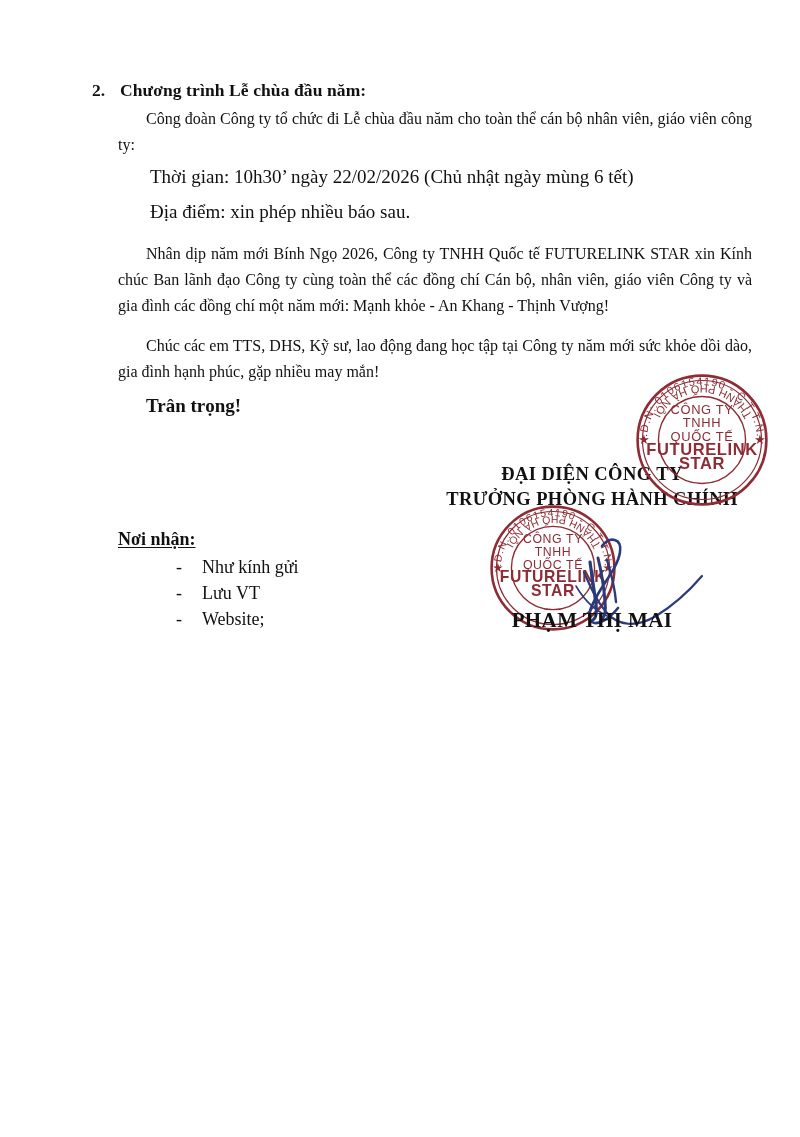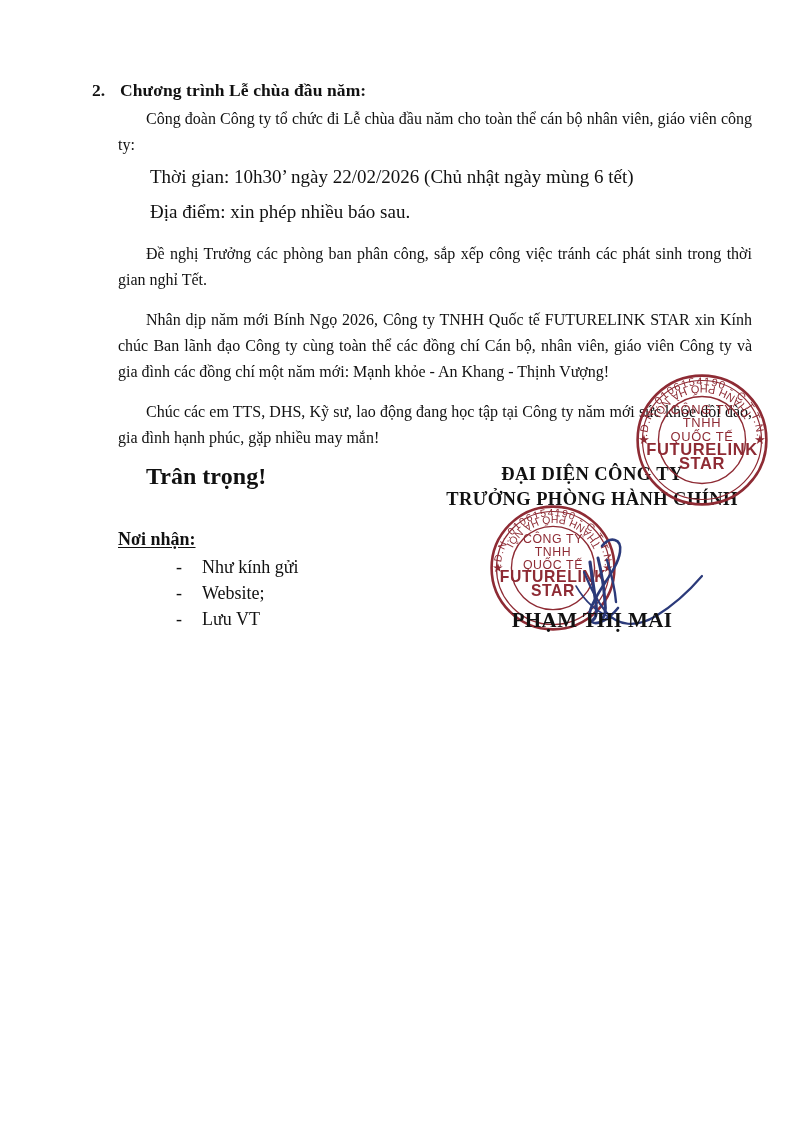--- a/index.html
+++ b/index.html
@@ -57,21 +57,21 @@
 
   .line {
     font-size: 19px;
     line-height: 1.62;
     margin: 4px;
     padding-left: 54px;
     text-align: left;
   }
 
   .closing {
-    font-size: 24px;
+    font-size: 19px;
     line-height: 1.62;
     font-weight: bold;
     margin: 6px 0 12px 0;
     padding-left: 54px;
   }
 
   
   .bottom {
     position: absolute;
     left: 92px;
@@ -162,37 +162,36 @@
       <span class="heading-num">2.</span>
       <span class="heading-text">Chương trình Lễ chùa đầu năm:</span>
     </div>
 
     <p class="para">Công đoàn Công ty tổ chức đi Lễ chùa đầu năm cho toàn thể cán bộ nhân viên, giáo viên công ty:</p>
 
     <p class="line">Thời gian: 10h30’ ngày 22/02/2026 (Chủ nhật ngày mùng 6 tết)</p>
 
     <p class="line">Địa điểm: xin phép nhiều báo sau.</p>
 
-    <p class="para gap">Đề nghị Trưởng các phòng ban phân công, sắp xếp công việc tránh các phát sinh trong thời gian nghỉ Tết.</p>
 
     <p class="para gap">Nhân dịp năm mới Bính Ngọ 2026, Công ty TNHH Quốc tế FUTURELINK STAR xin Kính chúc Ban lãnh đạo Công ty cùng toàn thể các đồng chí Cán bộ, nhân viên, giáo viên Công ty và gia đình các đồng chí một năm mới: Mạnh khỏe - An Khang - Thịnh Vượng!</p>
 
     <p class="para gap">Chúc các em TTS, DHS, Kỹ sư, lao động đang học tập tại Công ty năm mới sức khỏe dồi dào, gia đình hạnh phúc, gặp nhiều may mắn!</p>
 
     <p class="closing">Trân trọng!</p>
   </div>
 
   <div class="bottom">
 
     <div class="recv">
       <div class="recv-title">Nơi nhận:</div>
       <ul class="recv-list">
         <li>Như kính gửi</li>
+        <li>Lưu VT</li>
         <li>Website;</li>
-        <li>Lưu VT</li>
       </ul>
     </div>
 
     <div class="sign">
       <p class="sign-l1">ĐẠI DIỆN CÔNG TY</p>
       <p class="sign-l2">TRƯỞNG PHÒNG HÀNH CHÍNH</p>
       <p class="sign-name">PHẠM THỊ MAI</p>
     </div>
   </div>
 

